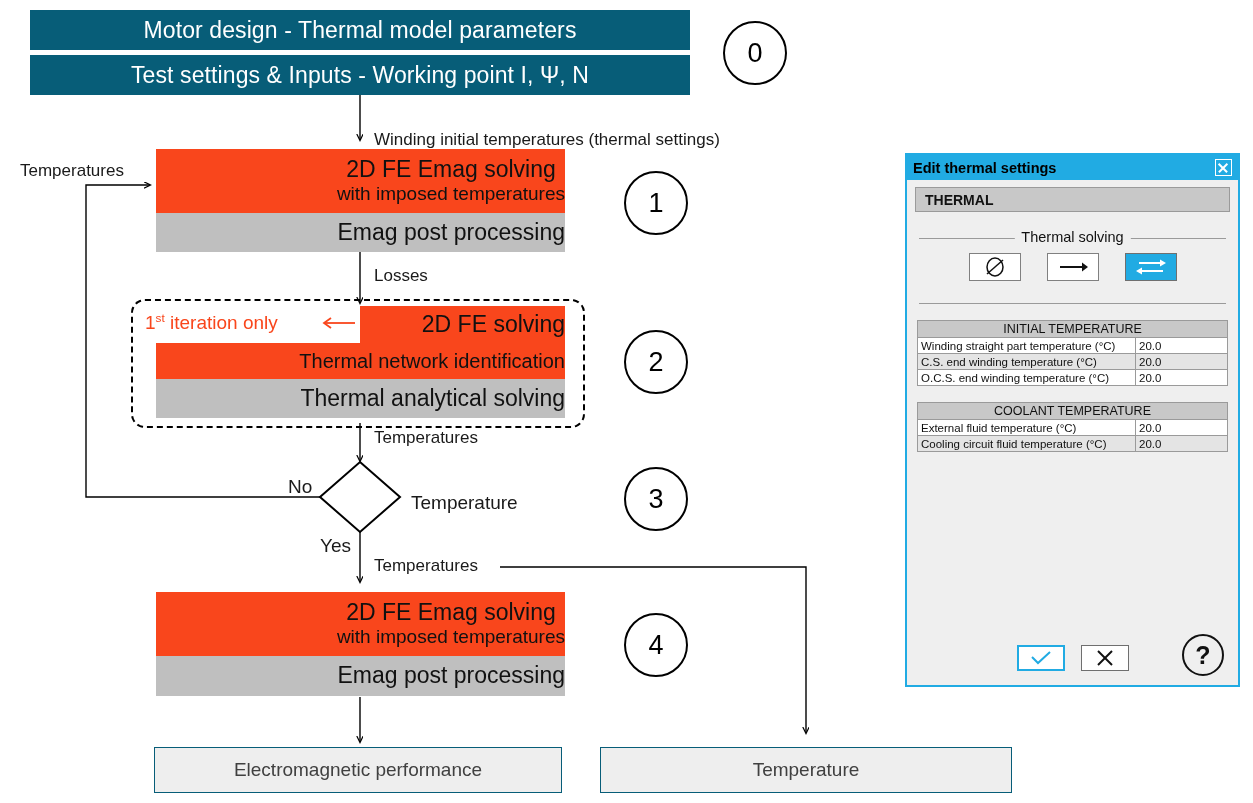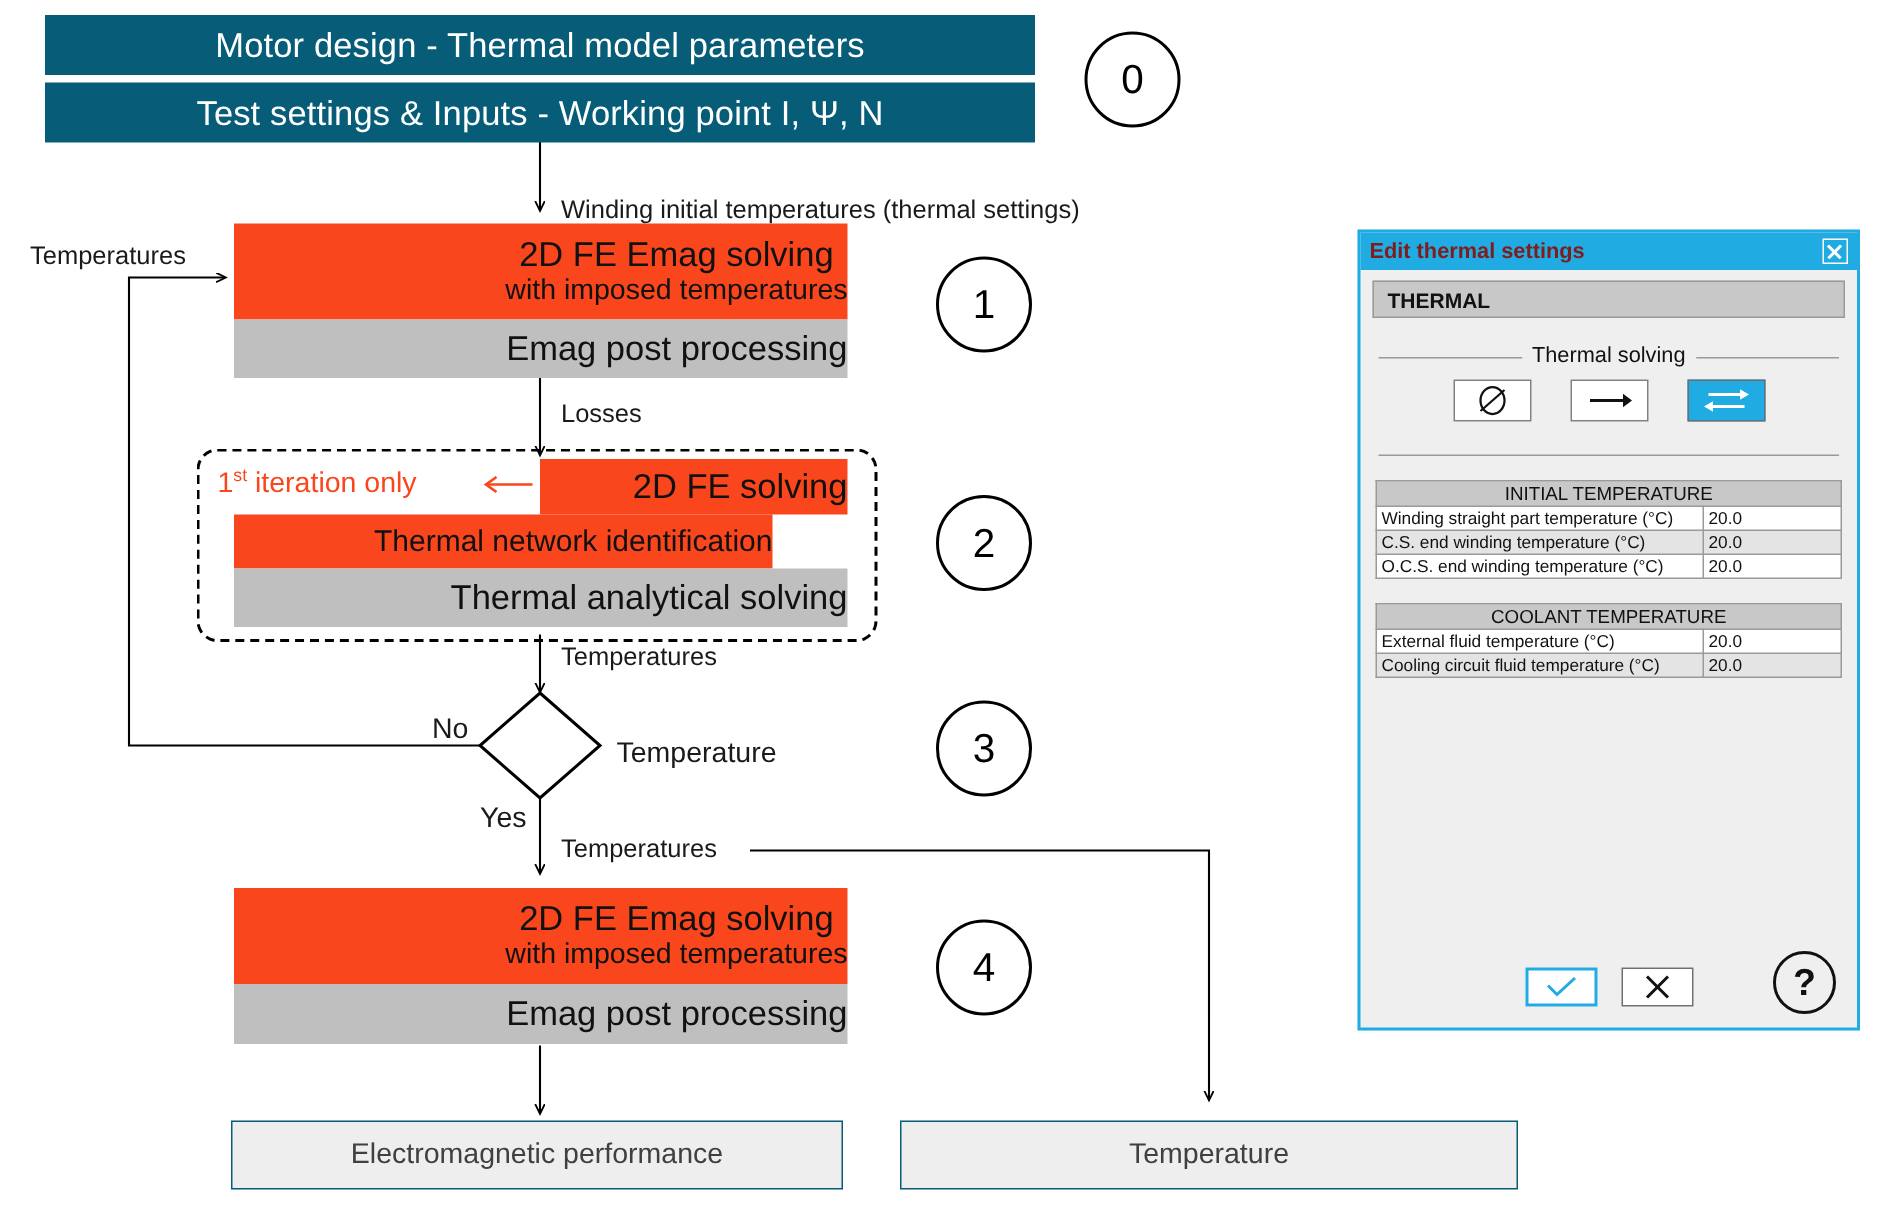--- a/index.html
+++ b/index.html
@@ -33,21 +33,21 @@
   .lbl{font-size:17px;color:#1a1a1a;white-space:nowrap;}
   .lbl-orange{color:#f9461c;font-size:19px;white-space:nowrap;}
 
   
   #connectors{position:absolute;left:0;top:0;width:1253px;height:803px;
               pointer-events:none;}
 
   
   #dialog{position:absolute;left:905px;top:153px;width:335px;height:534px;
           background:#efefef;border:2px solid #21abe3;box-sizing:border-box;}
-  .dlg-title{height:25px;background:#21abe3;color:#7f1d1d;font-size:14.5px;
+  .dlg-title{height:25px;background:#21abe3;color:#000000;font-size:14.5px;
              font-weight:bold;display:flex;align-items:center;
              padding:0 6px;box-sizing:border-box;}
   .dlg-title-text{flex:1;}
   .close-box{width:17px;height:17px;border:1.6px solid #ffffff;position:relative;
              box-sizing:border-box;}
   .close-box:before,.close-box:after{content:"";position:absolute;left:1px;top:6.5px;
              width:12px;height:1.6px;background:#fff;}
   .close-box:before{transform:rotate(45deg);}
   .close-box:after{transform:rotate(-45deg);}
 
@@ -152,21 +152,21 @@
 </div>
 <div class="abs lbl" style="left:374px;top:266px;">
   <span>Losses</span>
 </div>
 
 <div class="abs dashed-group" style="left:131px;top:299px;width:450px;height:125px;"></div>
 
 <div class="abs band band-orange" style="left:360px;top:306px;width:205px;height:37px;font-size:23px;">
   <span>2D FE solving</span>
 </div>
-<div class="abs band band-orange" style="left:156px;top:343px;width:323px;height:36px;font-size:20px;padding-left:36px;">
+<div class="abs band band-orange" style="left:156px;top:343px;width:409px;height:36px;font-size:20px;">
   <span>Thermal network identification</span>
 </div>
 <div class="abs band band-gray" style="left:156px;top:379px;width:409px;height:39px;font-size:23px;">
   <span>Thermal analytical solving</span>
 </div>
 <div class="abs lbl-orange" style="left:145px;top:311px;">
   <span>1<sup style="font-size:.62em">st</sup> iteration only</span>
 </div>
 <div class="abs step-circle" style="left:624px;top:330px;width:60px;height:60px;">
   <span>2</span>

